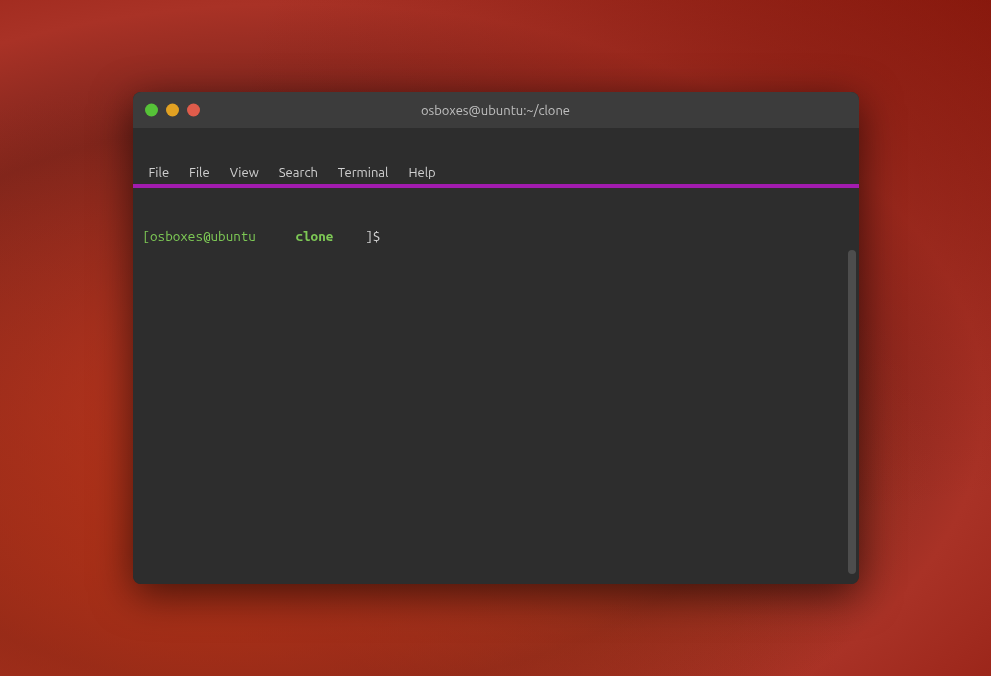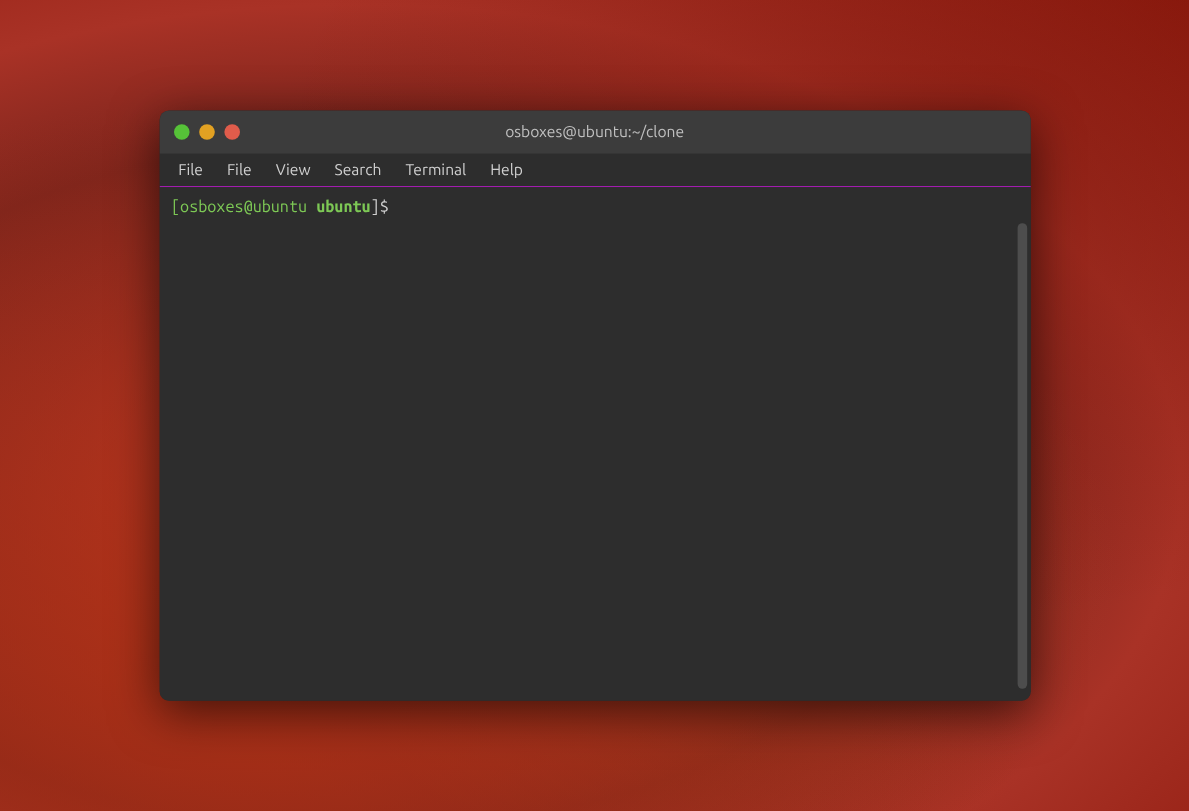--- a/index.html
+++ b/index.html
@@ -1,18 +1,19 @@
 <!DOCTYPE html>
 <html><head>
   <meta charset="utf-8">
   <style>
     * {
       margin: 0;
       padding: 0;
       box-sizing: border-box;
+      gap: 32px;
     }
 
     body {
       width: 991px;
       height: 676px;
       background: radial-gradient(ellipse at 30% 60%, #c0392b 0%, #922b21 30%, #7b241c 50%, #a93226 70%, #8e1a0e 100%);
       display: flex;
       align-items: center;
       justify-content: center;
       font-family: sans-serif;
@@ -87,21 +88,21 @@
     }
 
     .menu-bar {
       background: #2d2d2d;
       height: 28px;
       display: flex;
       align-items: center;
       padding: 0 8px;
       gap: 4px;
       flex-shrink: 0;
-      border-bottom: 1px solid #a21caf;
+      border-bottom: 4px solid #a21caf;
     }
 
     .menu-item {
       color: #d0d0d0;
       font-size: 13px;
       padding: 3px 8px;
       cursor: pointer;
       border-radius: 3px;
       font-family: 'Ubuntu', sans-serif;
     }
@@ -169,20 +170,20 @@
     <span class="menu-item">View</span>
     <span class="menu-item">Search</span>
     <span class="menu-item">Terminal</span>
     <span class="menu-item">Help</span>
   </div>
 
   <div class="terminal-body">
     <div class="terminal-content">
       <div class="prompt-line">
         <span class="prompt-user">[osboxes@ubuntu</span>
-        <span class="prompt-path">&nbsp;<span style="font-weight:bold;">ubuntu</span></span>
+        <span class="prompt-path">&nbsp;<span style="font-weight:bold;">clone</span></span>
         <span class="prompt-dollar">]$</span>
         <span class="prompt-dollar">&nbsp;</span>
       </div>
     </div>
     <div class="scrollbar"></div>
   </div>
 </div>
 
 </body></html>

